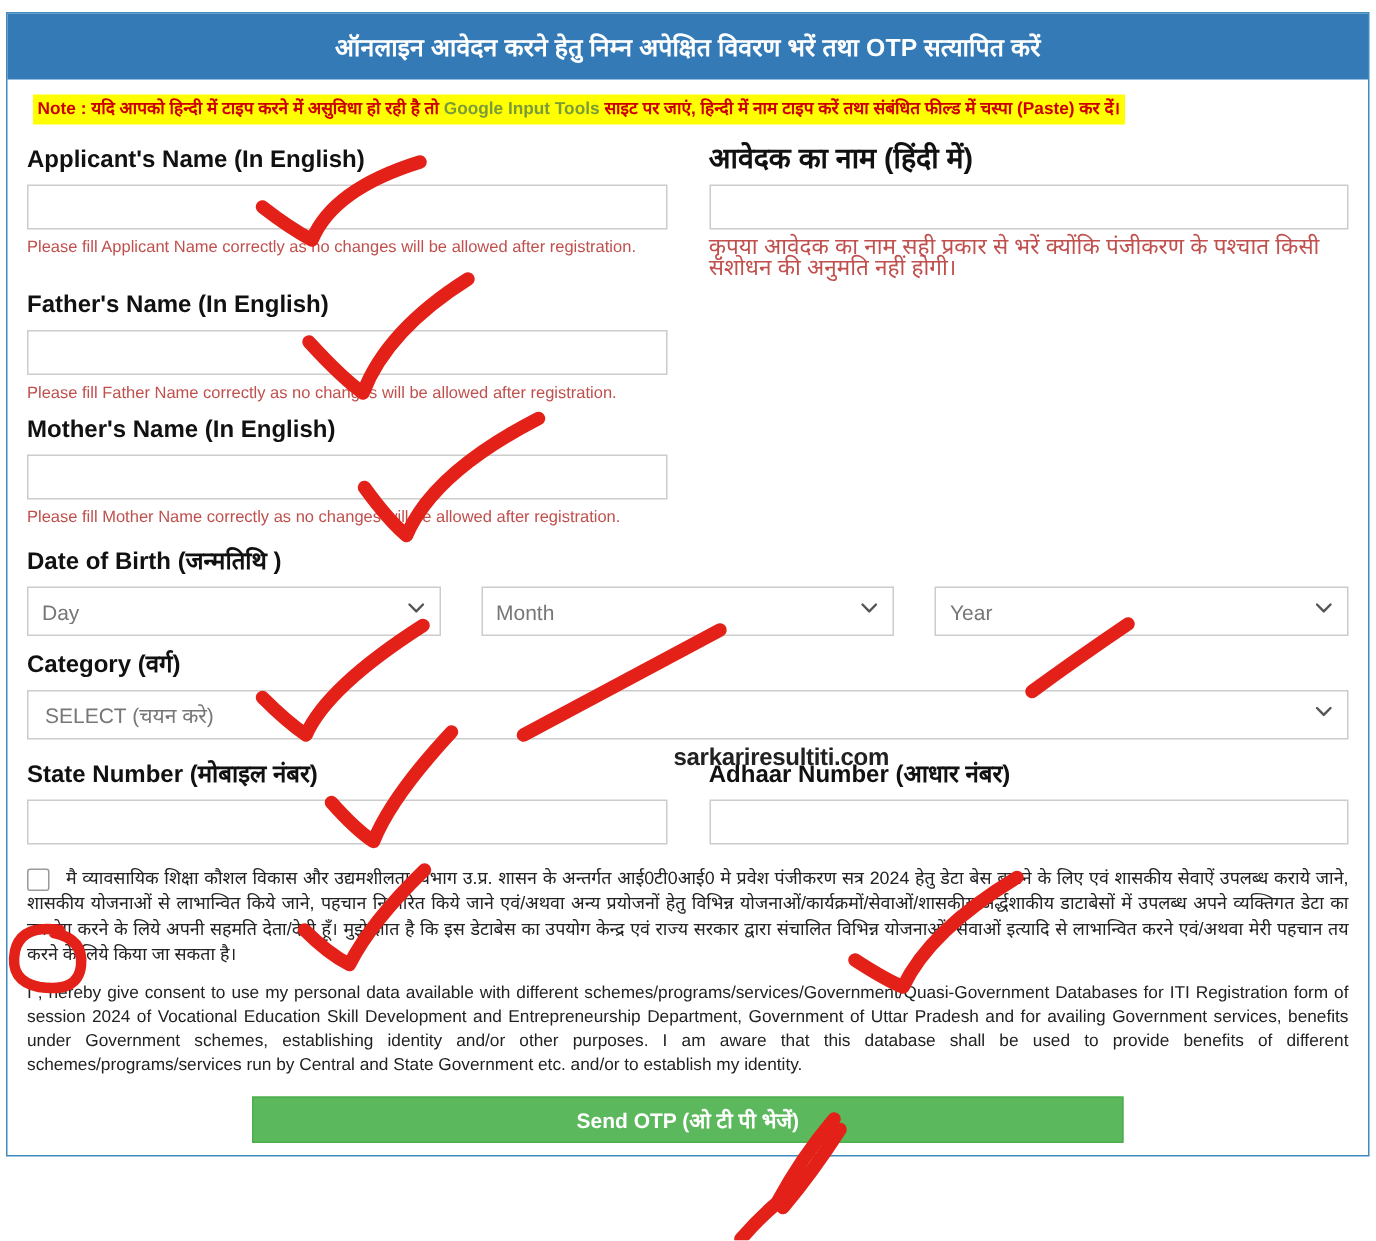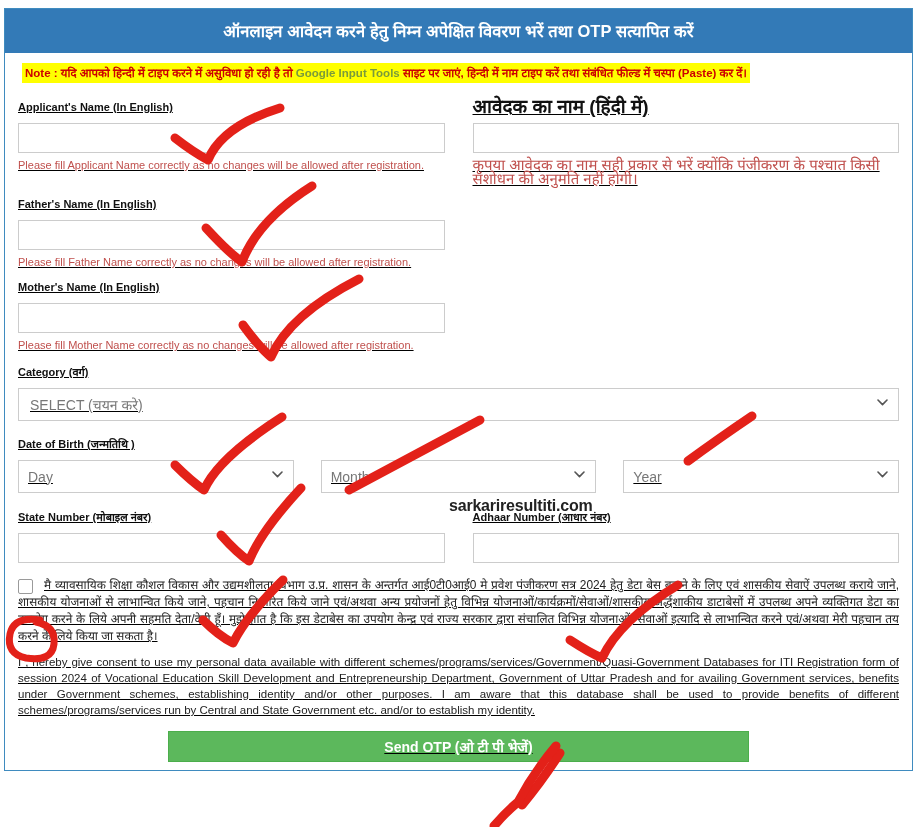--- a/index.html
+++ b/index.html
@@ -20,21 +20,21 @@
   }
   .panel-head{
     background:#337ab7;
     color:#ffffff;
     text-align:center;
     font-size:16.5px;
     font-weight:bold;
     padding:10px 6px 11px 6px;
     letter-spacing:.1px;
   }
-  .panel-body{padding:0 13px 8px 13px;text-decoration:underline;}
+  .panel-body{padding:0 13px 8px 13px;}
 
   
   .note-wrap{padding:10px 0 6px 4px;}
   .note{
     display:inline-block;
     background:#ffff00;
     color:#cc0000;
     font-size:11.5px;
     font-weight:bold;
     line-height:16px;
@@ -43,21 +43,21 @@
   }
   .note .gtool{color:#7a9b3a;font-weight:bold;}
 
   
   .row{display:flex;gap:0;}
   .col{width:50%;box-sizing:border-box;}
   .col-l{padding-right:14px;}
   .col-r{padding-left:14px;}
 
   .f-label{
-    font-size:11px;font-weight:bold;color:#111;
+    font-size:16px;font-weight:bold;color:#111;
     margin:9px 0 7px 0;line-height:18px;
   }
   .f-label.hi{font-size:19px;}
   .txt{
     display:block;width:100%;height:30px;box-sizing:border-box;
     border:1px solid #cccccc;background:#fff;
     font-size:13px;color:#555;padding:4px 8px;
     font-family:"Liberation Sans",sans-serif;
     outline:none;
   }
@@ -171,34 +171,20 @@
           <input class="txt" type="text" placeholder="" style="">
           <div class="hint">Please fill Father Name correctly as no changes will be allowed after registration.</div>
         </div>
       </div>
 
       <div class="row">
         <div class="col col-l">
           <div class="f-label">Mother's Name (In English)</div>
           <input class="txt" type="text" placeholder="" style="">
           <div class="hint">Please fill Mother Name correctly as no changes will be allowed after registration.</div>
-        </div>
-      </div>
-
-      <div>
-        <div class="f-label" style="margin-top:11px;">Category (वर्ग)</div>
-        <div class="cat-wrap">
-          <select class="cat">
-            <option>SELECT (चयन करे)</option>
-          </select>
-          <span class="chev">
-            <svg width="11" height="7" viewBox="0 0 11 7">
-                <path d="M1 1 L5.5 5.6 L10 1" fill="none" stroke="#555" stroke-width="1.6" stroke-linecap="round" stroke-linejoin="round"></path>
-              </svg>
-          </span>
         </div>
       </div>
 
       <div>
         <div class="f-label" style="margin-top:14px;">Date of Birth (जन्मतिथि )</div>
         <div class="sel-row">
           <div class="sel-wrap">
             <select class="sel">
               <option>Day</option>
             </select>
@@ -224,20 +210,34 @@
             </select>
             <span class="chev">
               <svg width="11" height="7" viewBox="0 0 11 7">
                   <path d="M1 1 L5.5 5.6 L10 1" fill="none" stroke="#555" stroke-width="1.6" stroke-linecap="round" stroke-linejoin="round"></path>
                 </svg>
             </span>
           </div>
         </div>
       </div>
 
+      <div>
+        <div class="f-label" style="margin-top:11px;">Category (वर्ग)</div>
+        <div class="cat-wrap">
+          <select class="cat">
+            <option>SELECT (चयन करे)</option>
+          </select>
+          <span class="chev">
+            <svg width="11" height="7" viewBox="0 0 11 7">
+                <path d="M1 1 L5.5 5.6 L10 1" fill="none" stroke="#555" stroke-width="1.6" stroke-linecap="round" stroke-linejoin="round"></path>
+              </svg>
+          </span>
+        </div>
+      </div>
+
       <div class="row">
         <div class="col col-l">
           <div class="f-label" style="margin-top:15px;">State Number (मोबाइल नंबर)</div>
           <input class="txt" type="text" placeholder="" style="">
         </div>
         <div class="col col-r">
           <div class="f-label" style="margin-top:15px;">Adhaar Number (आधार नंबर)</div>
           <input class="txt" type="text" placeholder="" style="">
         </div>
       </div>

